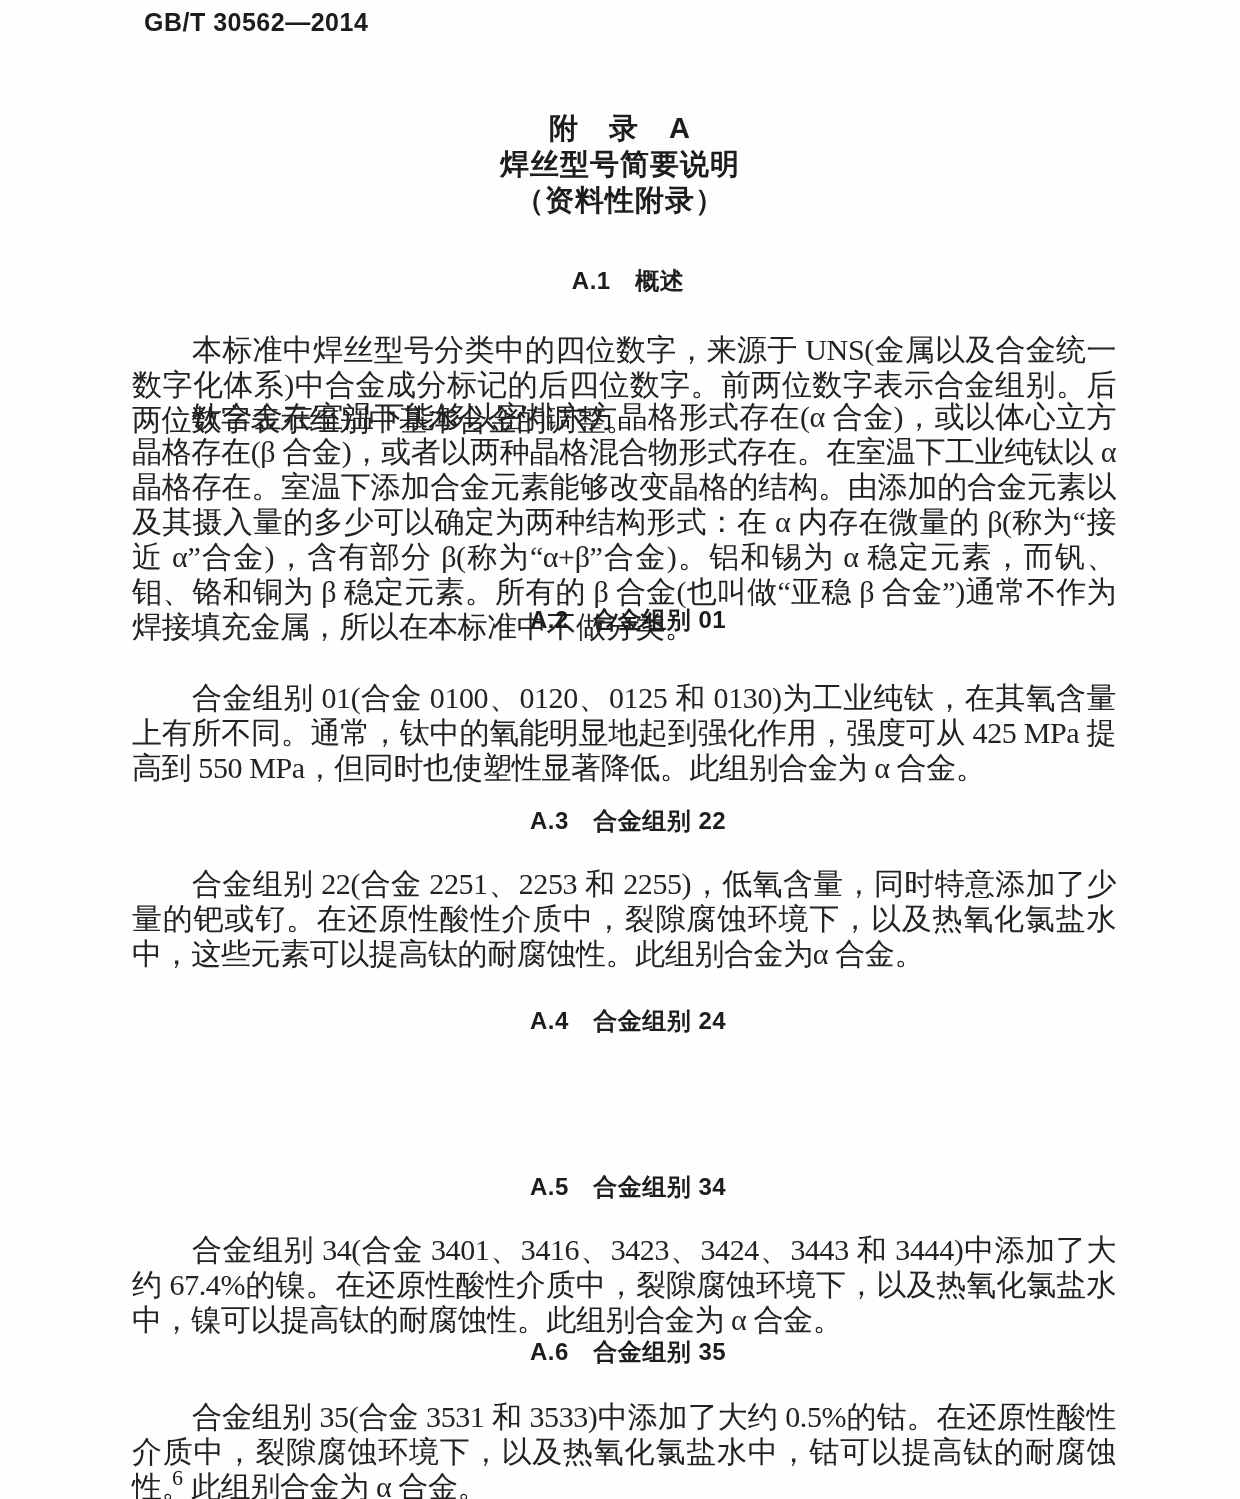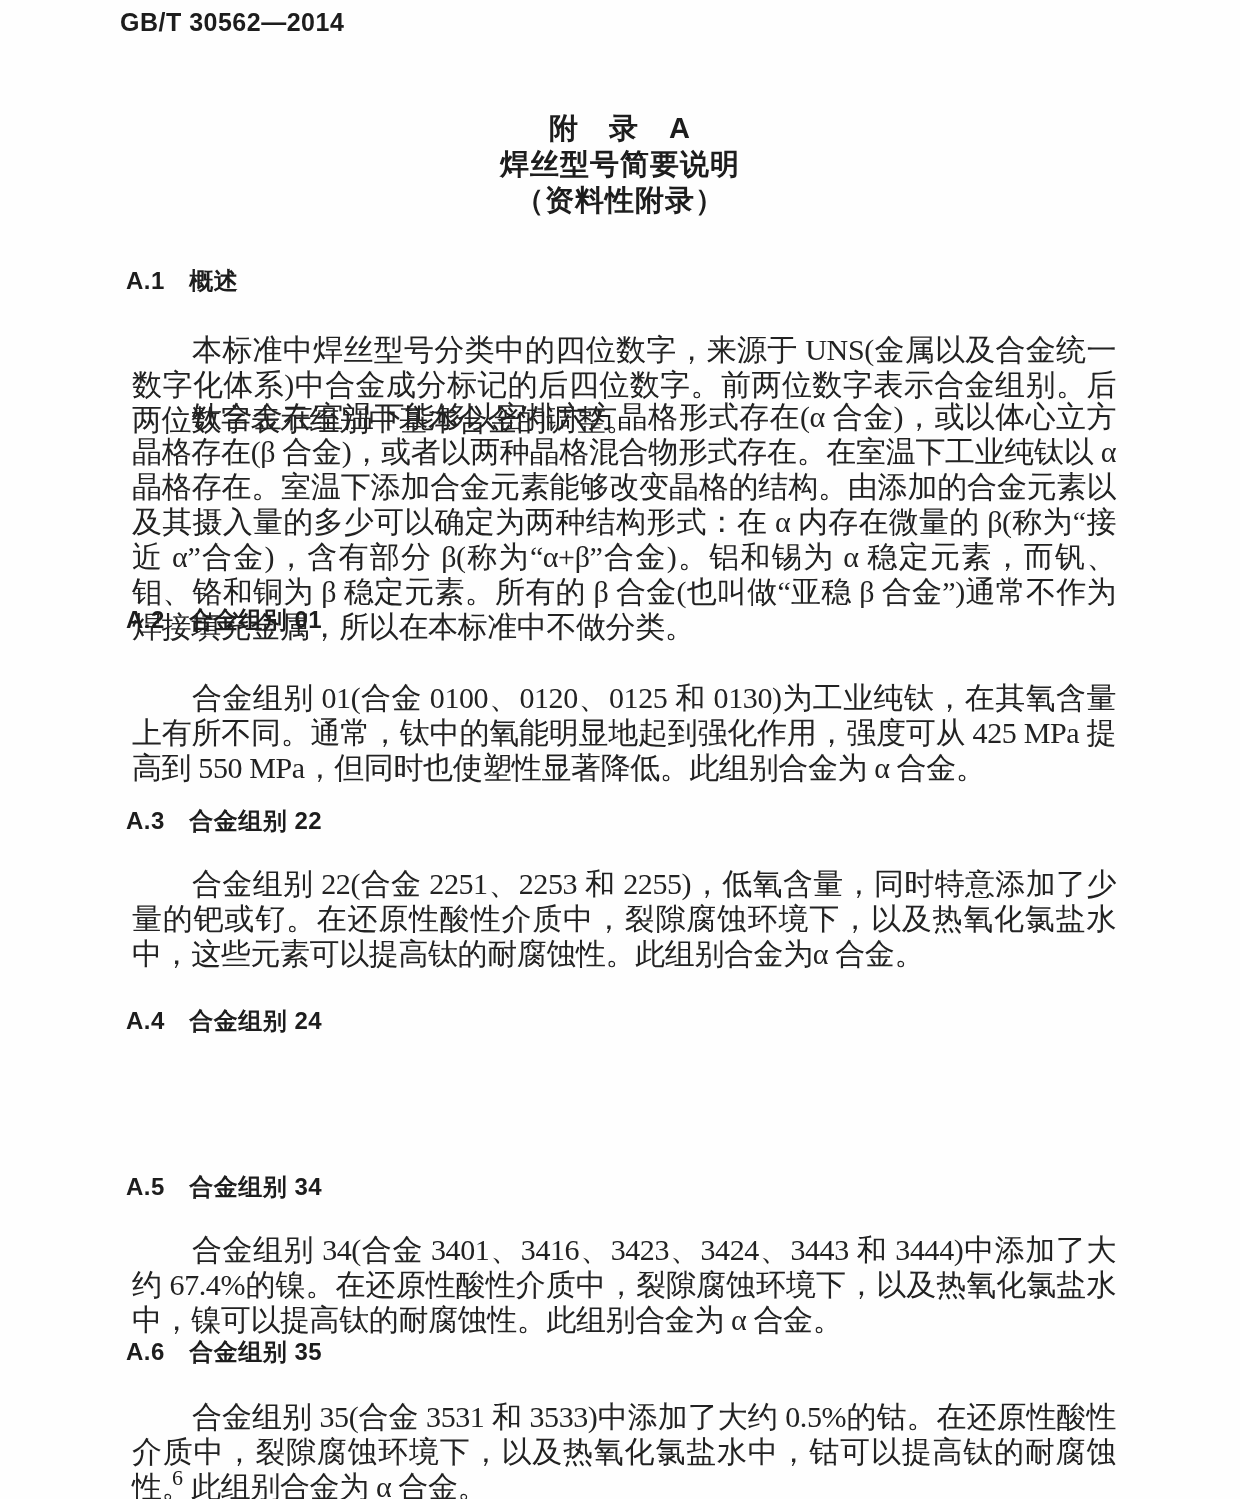--- a/index.html
+++ b/index.html
@@ -8,21 +8,21 @@
     position: relative;
     width: 1240px;
     height: 1499px;
     background: #fefefe;
     color: #1d1d1d;
     overflow: hidden;
   }
   .doc-header {
     position: absolute;
     top: 8px;
-    left: 120px;
+    left: 144px;
     font-family: "Liberation Sans", sans-serif;
     font-weight: bold;
     font-size: 25px;
     letter-spacing: 0.5px;
   }
   .title-block {
     position: absolute;
     top: 110px;
     left: 0;
     width: 100%;
@@ -30,27 +30,28 @@
     font-family: "Liberation Sans", sans-serif;
     font-weight: bold;
   }
   .title-line {
     font-size: 29px;
     line-height: 36px;
     letter-spacing: 1px;
   }
   .sec-heading {
     position: absolute;
-    left: 126px;
+    left: 136px;
     width: 984px;
     font-family: "Liberation Sans", sans-serif;
     font-weight: bold;
     font-size: 24px;
     line-height: 30px;
     letter-spacing: 0.5px;
+    text-align: center;
   }
   .para {
     position: absolute;
     left: 132px;
     width: 984px;
     font-family: "Liberation Serif", "DejaVu Serif", serif;
     font-size: 30px;
     line-height: 35px;
     letter-spacing: -0.4px;
     text-align: justify;

